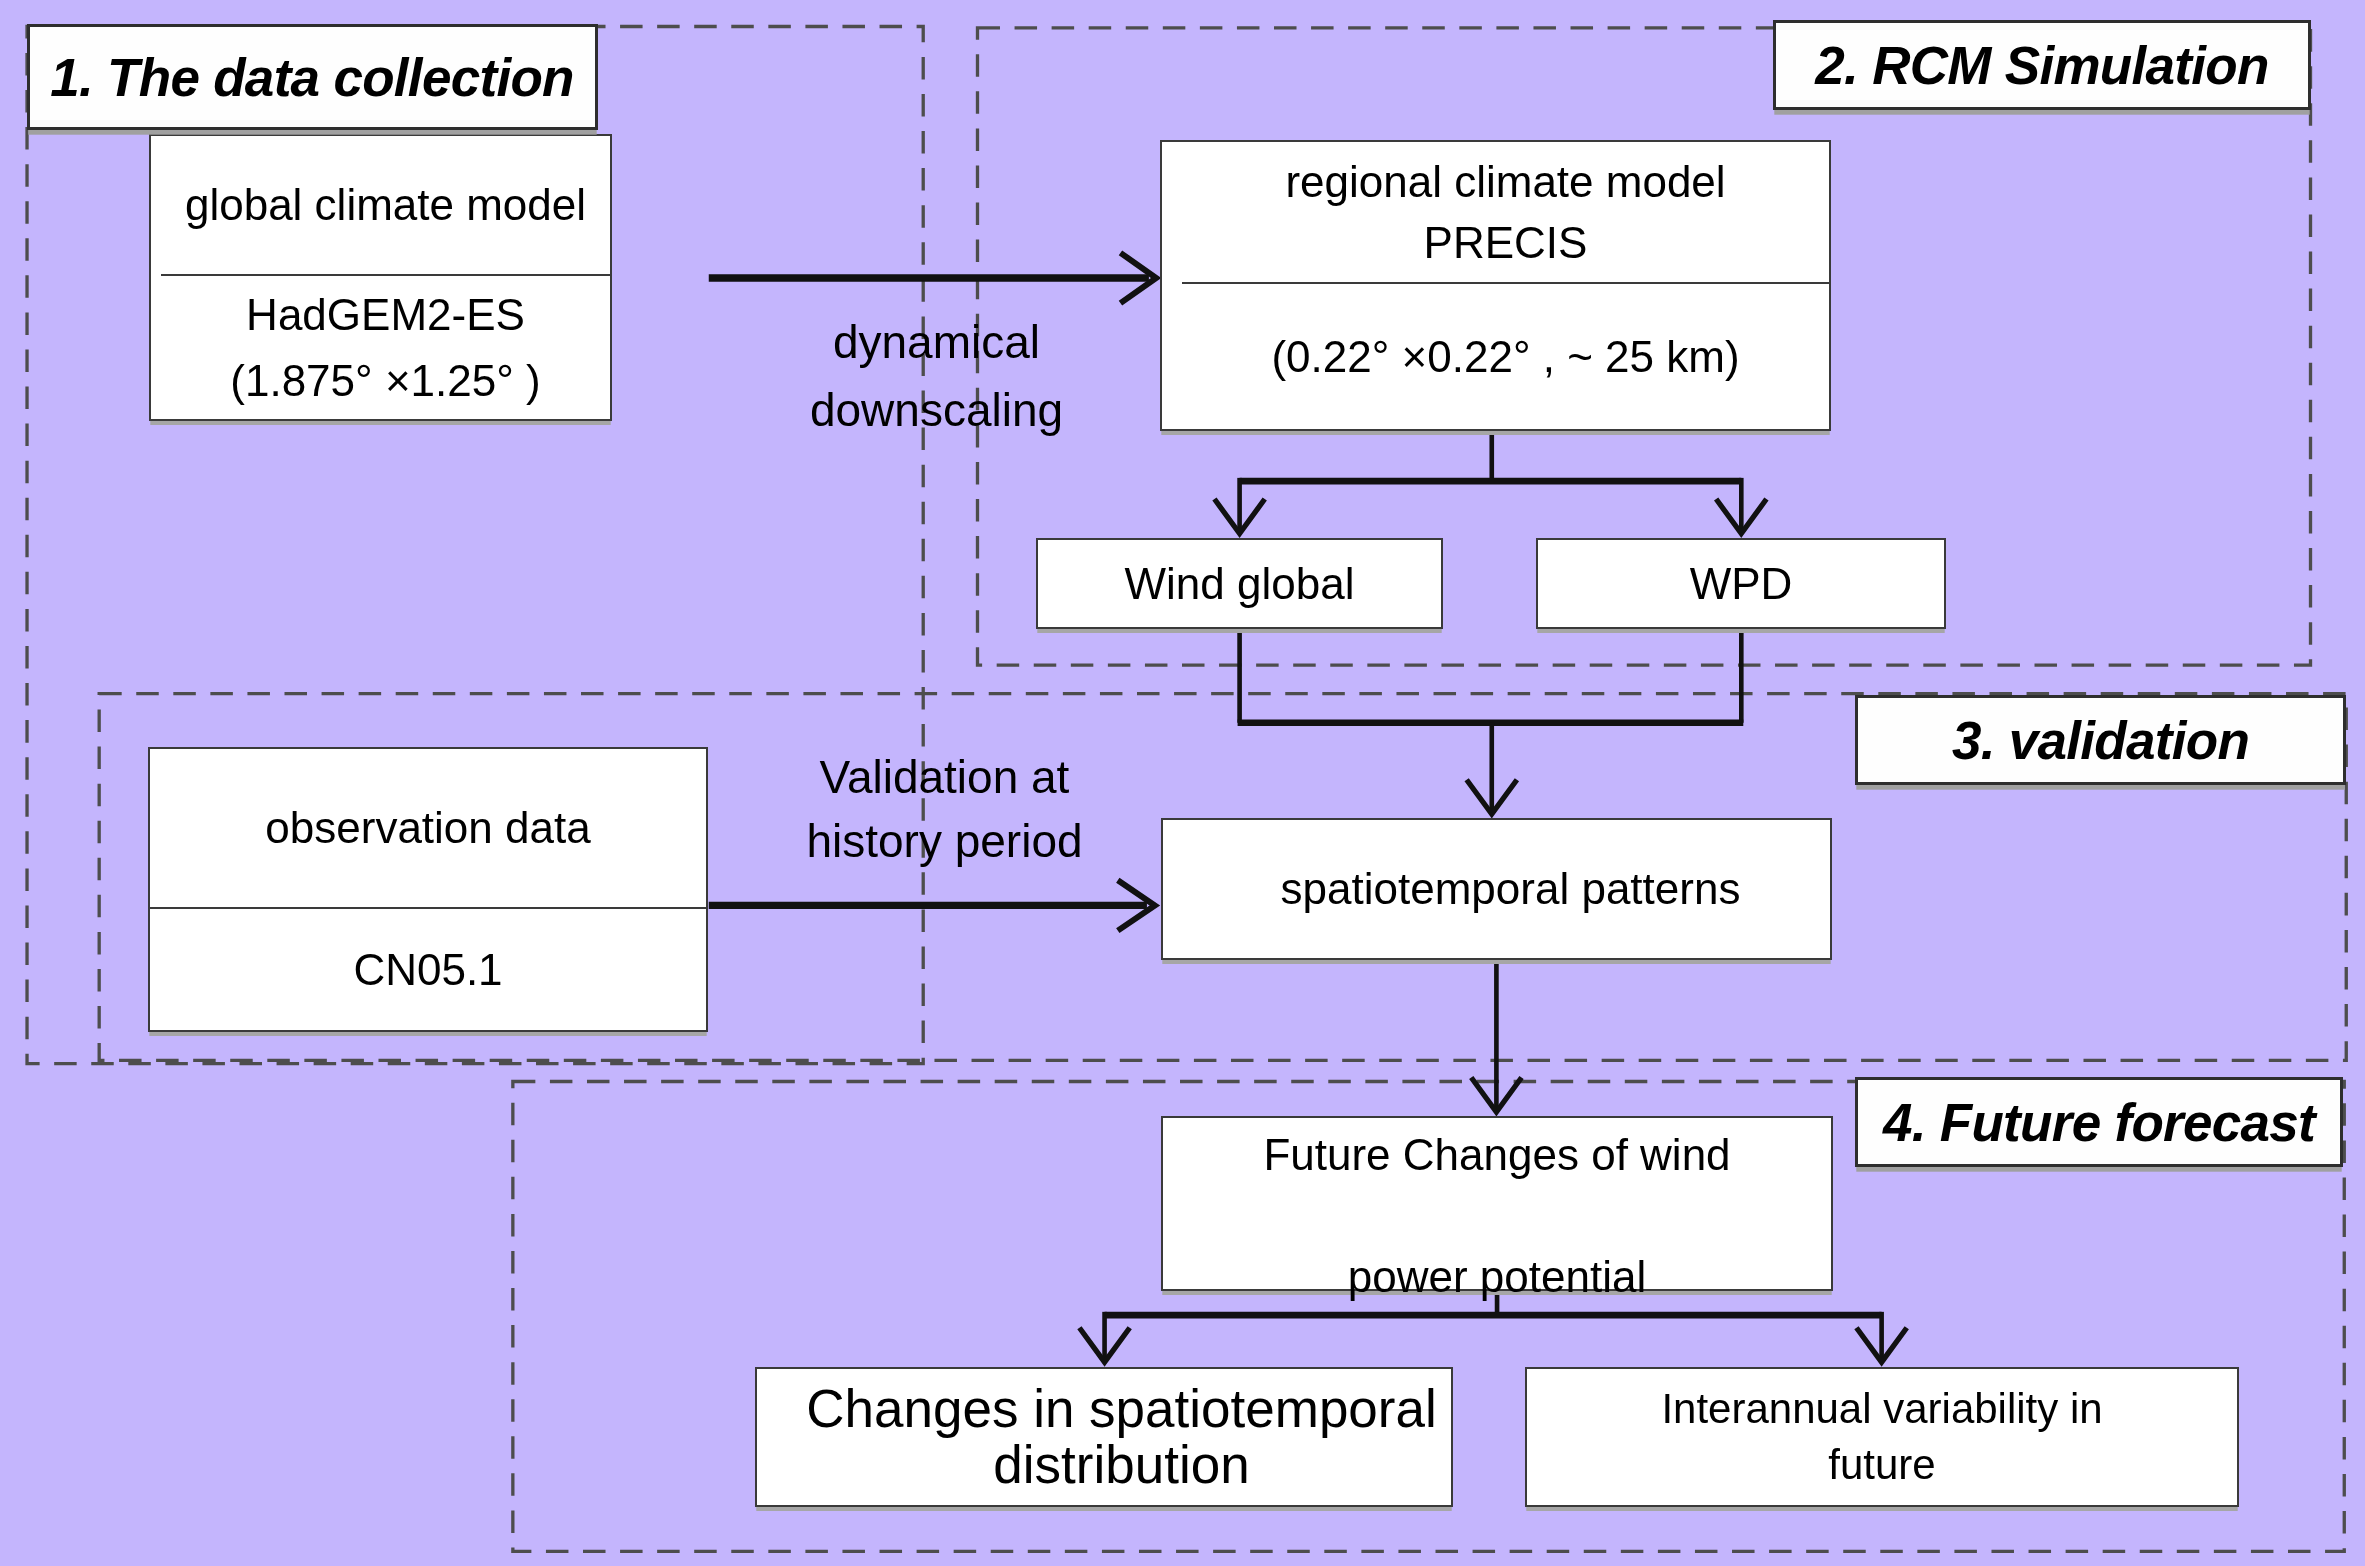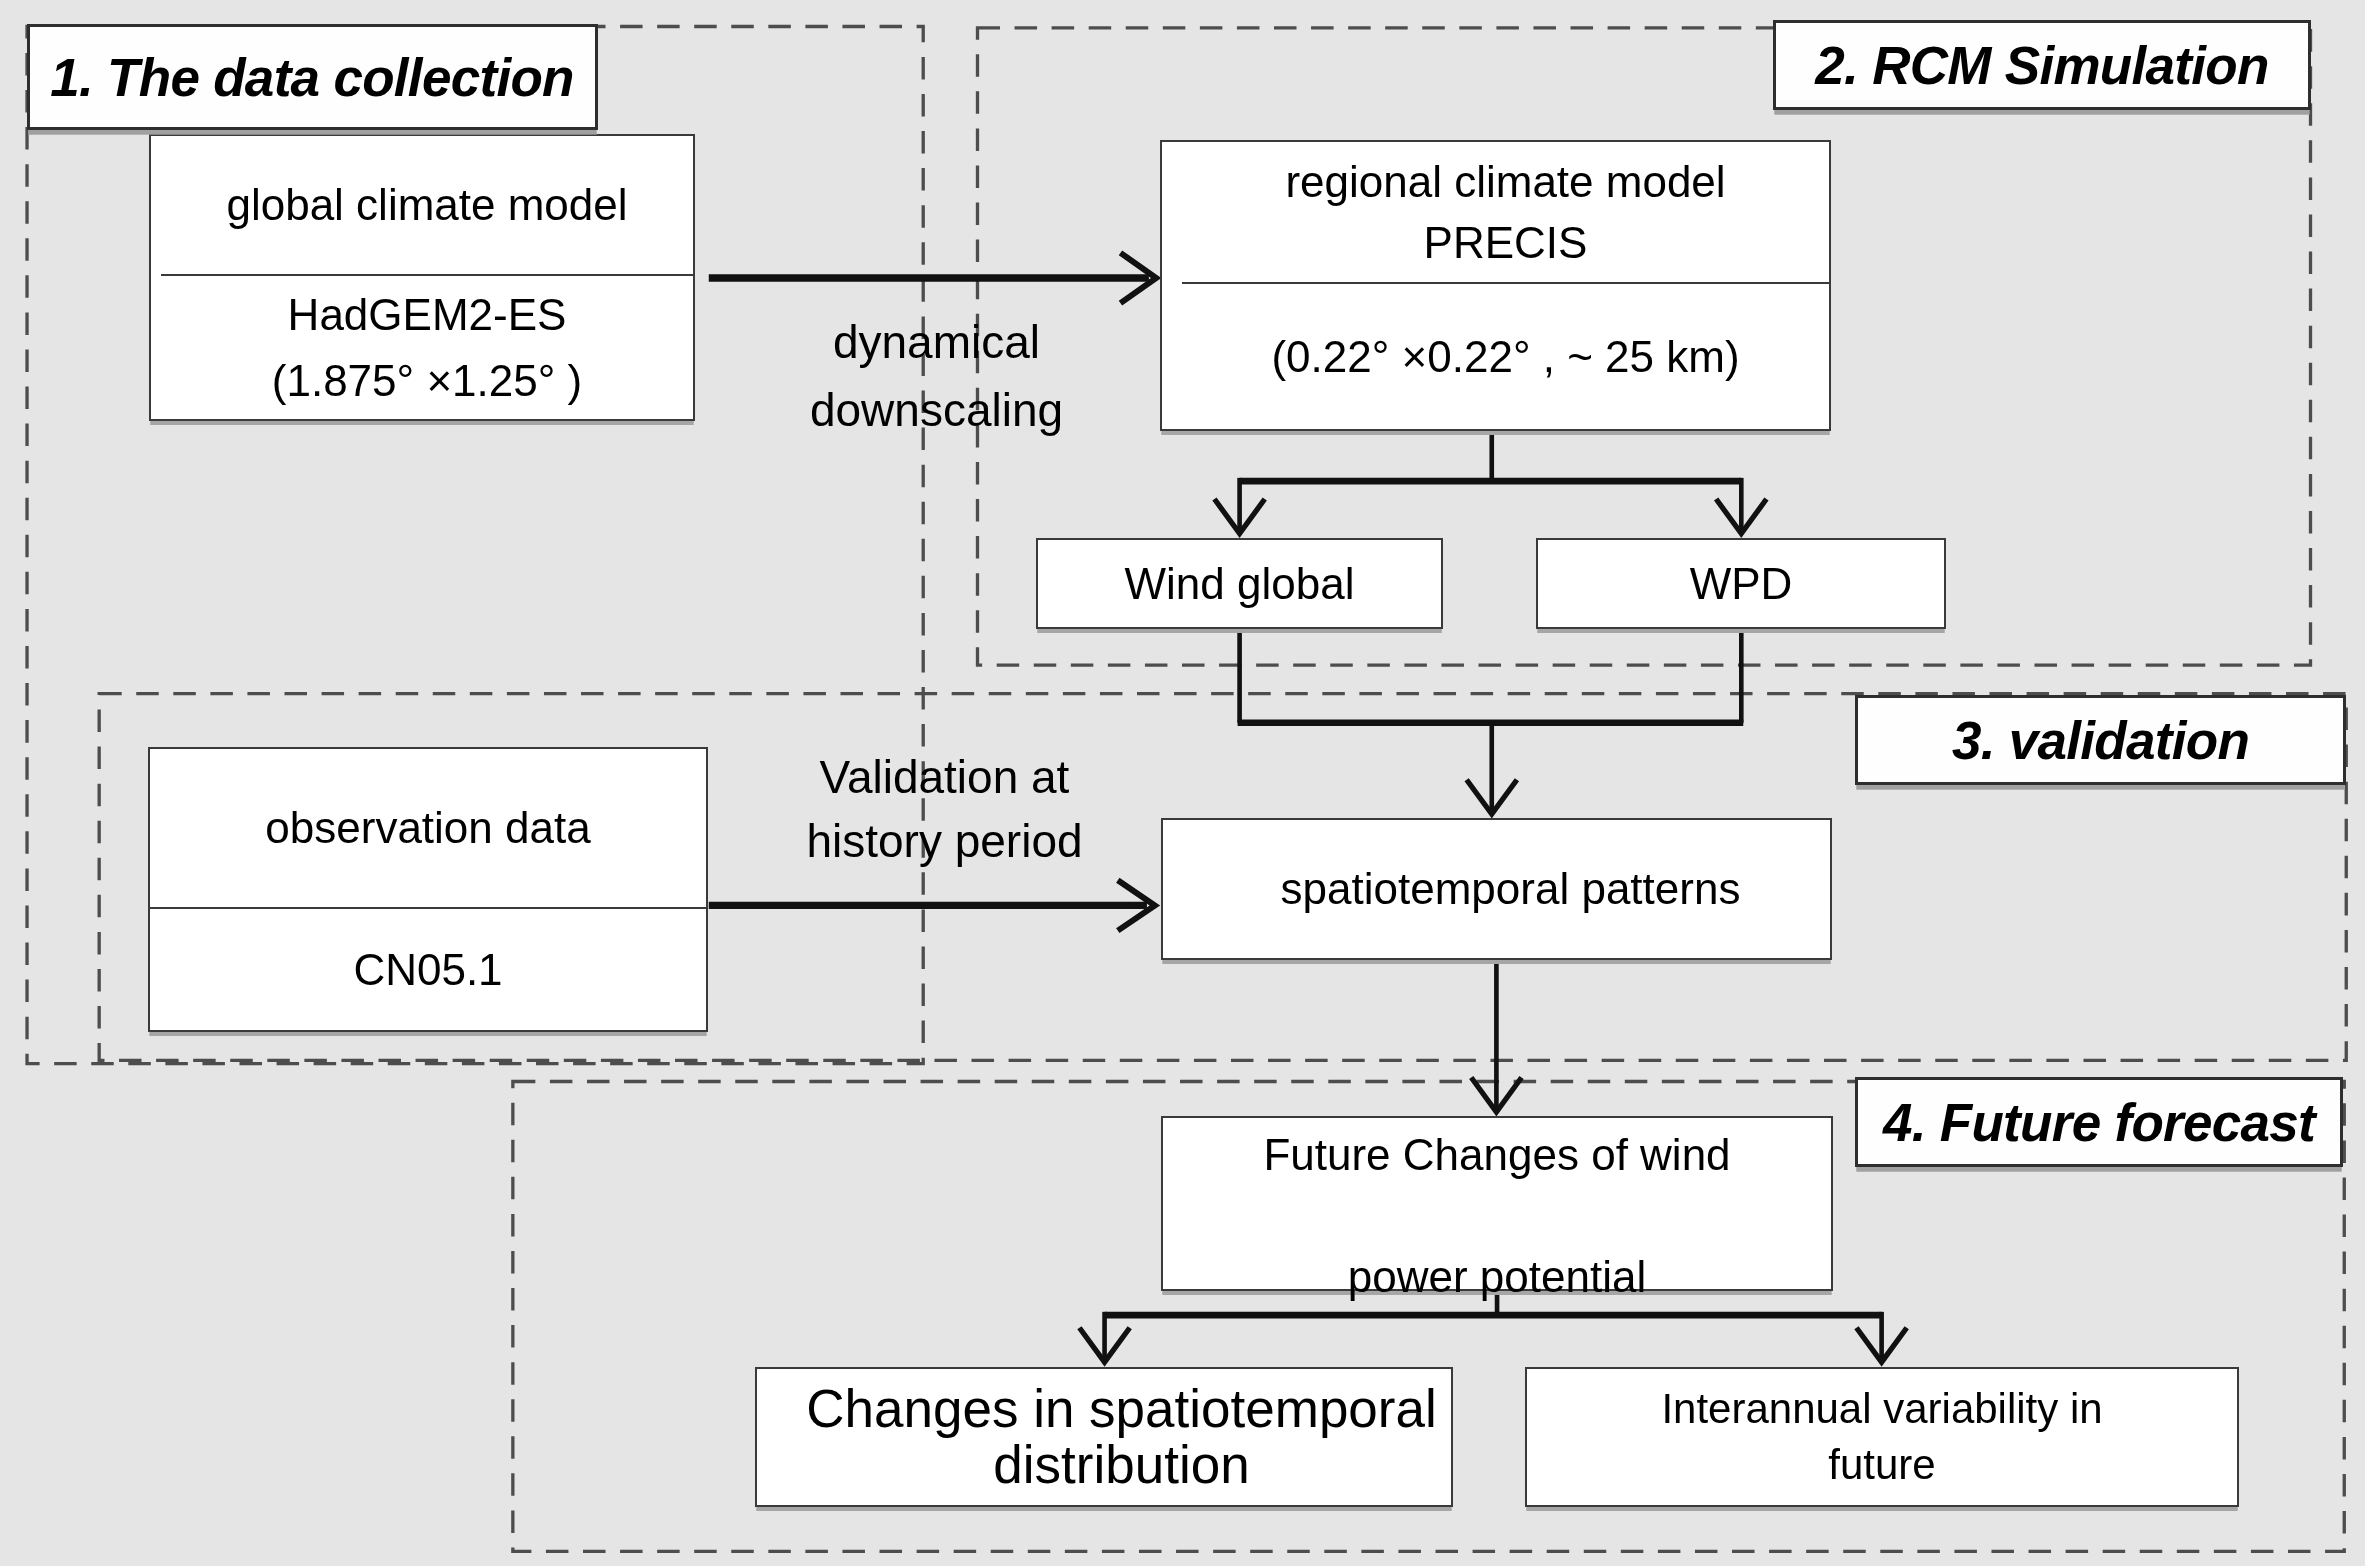--- a/index.html
+++ b/index.html
@@ -1,17 +1,17 @@
 <!DOCTYPE html>
 <html style="font-size:10.6px"><head>
 <meta charset="utf-8">
 <style>
   html,body{margin:0;padding:0;background:#ffffff;}
   .canvas{
-    position:relative;width:2366px;height:1566px;background:#e5e5e5;
+    position:relative;width:2366px;height:1566px;background:#c4b5fd;
     font-family:"Liberation Sans",sans-serif;color:#000000;overflow:hidden;
   }
   .layer{position:absolute;left:0;top:0;width:2366px;height:1566px;}
   
   .labelbox{
     position:absolute;background:#fefefe;border:3.3px solid #2e2e2e;
     box-shadow:0 6px 0 -1.3px #a0a0a0;display:flex;align-items:center;justify-content:center;
     font-size:53px;font-weight:bold;font-style:italic;letter-spacing:-0.7px;
     box-sizing:border-box;z-index:4;
   }
@@ -77,21 +77,21 @@
       <path d="M2842,1982 V2052" stroke-width="7"></path>
       <path d="M2804,2006 L2842,2058 L2880,2006" stroke-width="8"></path>
     </g>
   </svg>
 
   <div class="labelbox" style="left:26.5px;top:24px;width:571px;height:106px;">1. The data collection</div>
   <div class="labelbox" style="left:1773px;top:20px;width:538px;height:90px;">2. RCM Simulation</div>
   <div class="labelbox" style="left:1855px;top:695px;width:491px;height:90px;">3. validation</div>
   <div class="labelbox" style="left:1855px;top:1077px;width:488px;height:90px;">4. Future forecast</div>
 
-  <div class="node" style="left:149px;top:134px;width:546px;height:287px;padding-left:10px;">
+  <div class="node" style="left:149px;top:134px;width:463px;height:287px;padding-left:10px;">
     <div class="cell split" style="height:138px;">
       <span class="line">global climate model</span>
     </div>
     <div class="cell" style="line-height:66px;">
       <span class="line">HadGEM2-ES</span>
       <span class="line">(1.875° ×1.25° )</span>
     </div>
   </div>
 
   <div class="edgelabel" style="left:748px;top:308px;width:377px;">

